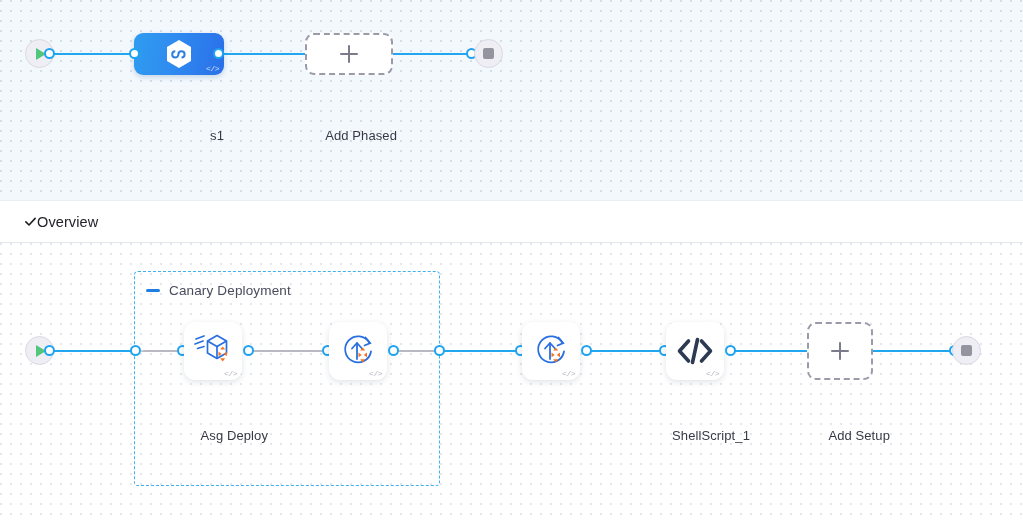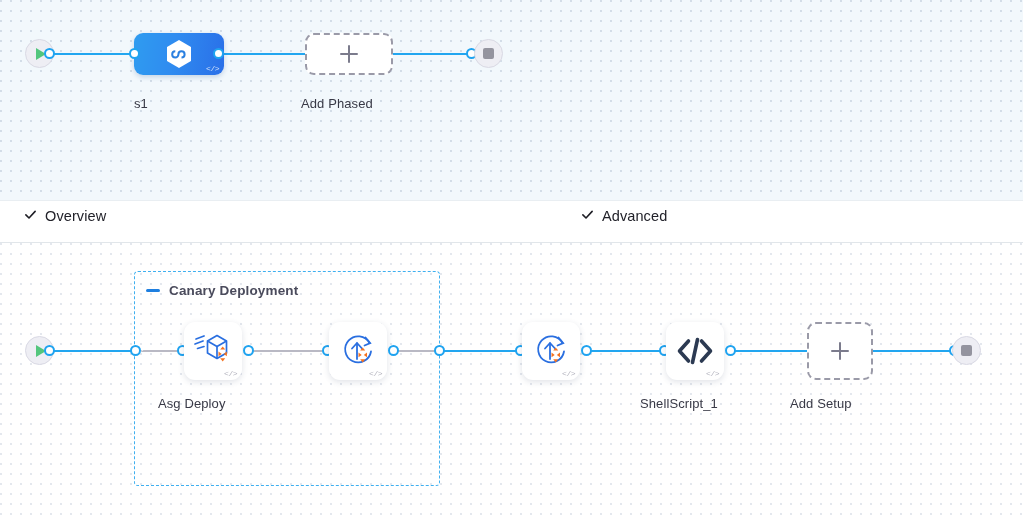--- a/index.html
+++ b/index.html
@@ -28,22 +28,22 @@
 
   
   #tabbar{
     position:absolute;left:0;top:200px;width:1023px;height:43px;
     background:#ffffff;
     border-top:1px solid #e9eef2;
     border-bottom:1px solid #e1e6ea;
     box-sizing:border-box;
   }
   .tab{
-    position:absolute;top:8px;height:43px;
-    display:flex;align-items:flex-start;gap:8px;
+    position:absolute;top:0;height:43px;
+    display:flex;align-items:center;gap:0;
     padding:0 2px;
     box-sizing:border-box;
     cursor:pointer;
   }
   .tab .lbl{font-size:14.5px;color:#22222a;letter-spacing:.1px;line-height:1;}
   .tab.active .lbl{font-weight:bold;color:#10161f;}
   .tab .chk{
     width:13px;height:13px;flex:0 0 13px;position:relative;top:-1px;
   }
   .tab.active::after{
@@ -79,22 +79,22 @@
     box-shadow:0 2px 5px rgba(30,80,150,.22);
   }
   .hexicon{position:absolute;left:50%;top:50%;transform:translate(-50%,-50%);}
   .codebadge{
     position:absolute;right:5px;bottom:2px;font-size:8px;color:rgba(255,255,255,.78);
     font-family:"Liberation Mono", monospace;letter-spacing:-.5px;
   }
   .codebadge.dark{color:#b3b3be;}
 
   .nodelabel{
-    position:absolute;text-align:left;font-size:13px;color:#383946;
-    line-height:17px;letter-spacing:.1px;
+    position:absolute;text-align:right;font-size:13px;color:#383946;
+    line-height:17px;letter-spacing:.1px;margin-top:32px;
   }
 
   
   .addnode{
     position:absolute;background:#ffffff;
     border:2px dashed #9a9aa8;border-radius:9px;box-sizing:border-box;
     display:flex;align-items:center;justify-content:center;
   }
   .plus{position:relative;width:18px;height:18px;}
   .plus::before,.plus::after{
@@ -112,21 +112,21 @@
 
   
   .group{
     position:absolute;border:1.5px dashed #3fb0f0;border-radius:4px;
     background:rgba(255,255,255,0.0);box-sizing:border-box;
   }
   .group-head{
     position:absolute;display:flex;align-items:center;gap:9px;
   }
   .group-minus{width:14px;height:2.5px;background:#1e7fe0;border-radius:2px;}
-  .group-title{font-size:13.5px;color:#4a4b5c;letter-spacing:.15px;font-weight:bold;}
+  .group-title{font-size:13.5px;color:#4a4b5c;letter-spacing:.15px;}
 </style>
 </head>
 <body>
 
 <div class="app">
 
   <div class="canvas" id="stage-canvas">
 
     <div class="wire" style="left:48px;top:53px;width:92px;"></div>
     <div class="wire" style="left:218px;top:53px;width:92px;"></div>
@@ -166,26 +166,20 @@
     <div class="tab" style="left:22px;">
       <svg class="chk" viewBox="0 0 14 14">
         <path d="M2 7.4 L5.4 10.8 L12 3.6" fill="none" stroke="#1d1d24" stroke-width="1.7" stroke-linecap="round" stroke-linejoin="round"></path>
       </svg>
       <span class="lbl">Overview</span>
     </div>
 
 
 
 
-    <div class="tab" style="left:579px;">
-      <svg class="chk" viewBox="0 0 14 14">
-        <path d="M2 7.4 L5.4 10.8 L12 3.6" fill="none" stroke="#1d1d24" stroke-width="1.7" stroke-linecap="round" stroke-linejoin="round"></path>
-      </svg>
-      <span class="lbl">Advanced</span>
-    </div>
   </div>
 
   <div class="canvas" id="step-canvas">
 
     <div class="group" style="left:134px;top:28px;width:306px;height:215px;"></div>
     <div class="group-head" style="left:146px;top:40px;">
       <span class="group-minus"></span>
       <span class="group-title">Canary Deployment</span>
     </div>
 

